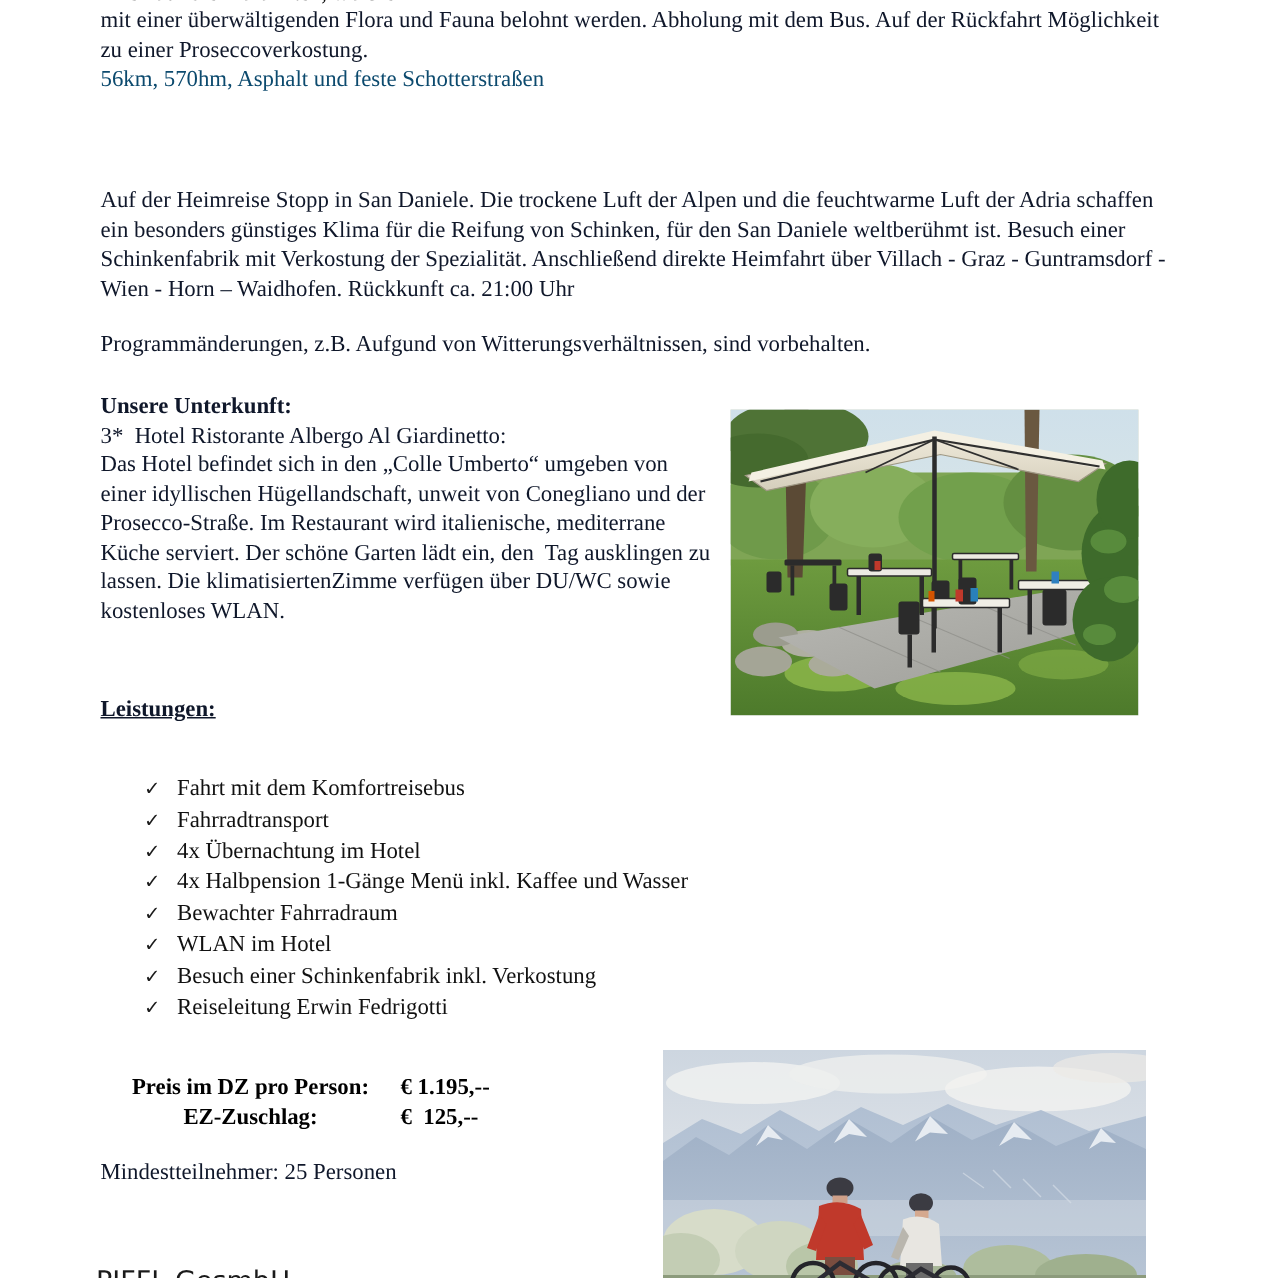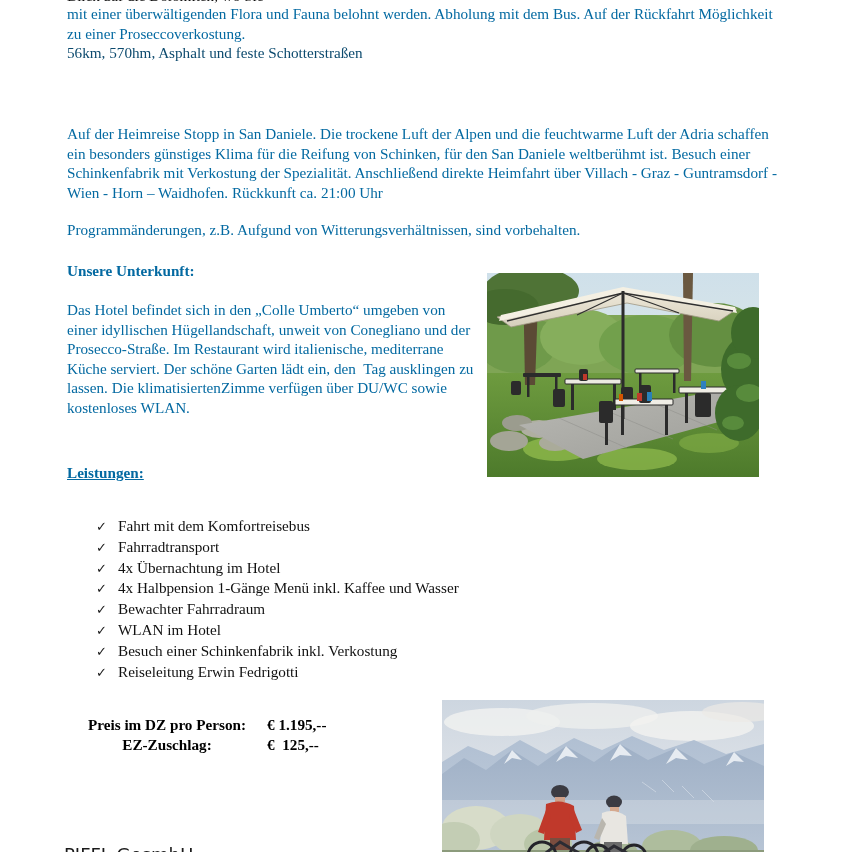--- a/index.html
+++ b/index.html
@@ -22,21 +22,21 @@
     width: 852px;
     height: 852px;
   }
 
   
   .txt {
     position: absolute;
     font-family: "Liberation Serif", "DejaVu Serif", serif;
     font-size: 15.2px;
     line-height: 19.6px;
-    color: #0369a1;
+    color: #0f172a;
     white-space: pre-wrap;
   }
   .green { color: #0c4a6e; }
 
   
   .clip-top {
     position: absolute;
     left: 0;
     top: 0;
     width: 852px;
@@ -199,20 +199,21 @@
 
   <div class="txt" id="p-intro-cont">mit einer überwältigenden Flora und Fauna belohnt werden. Abholung mit dem Bus. Auf der Rückfahrt Möglichkeit zu einer Proseccoverkostung.</div>
 
   <div class="txt green" id="p-route-stats">56km, 570hm, Asphalt und feste Schotterstraßen</div>
 
   <div class="txt" id="p-day5">Auf der Heimreise Stopp in San Daniele. Die trockene Luft der Alpen und die feuchtwarme Luft der Adria schaffen ein besonders günstiges Klima für die Reifung von Schinken, für den San Daniele weltberühmt ist. Besuch einer Schinkenfabrik mit Verkostung der Spezialität. Anschließend direkte Heimfahrt über Villach - Graz - Guntramsdorf - Wien - Horn – Waidhofen. Rückkunft ca. 21:00 Uhr</div>
 
   <div class="txt" id="p-note">Programmänderungen, z.B. Aufgund von Witterungsverhältnissen, sind vorbehalten.</div>
 
   <div class="txt" id="h-unterkunft">Unsere Unterkunft:</div>
+  <div class="txt" id="p-hotel-name">3*  Hotel Ristorante Albergo Al Giardinetto:</div>
   <div class="txt" id="p-hotel-desc">Das Hotel befindet sich in den „Colle Umberto“ umgeben von einer idyllischen Hügellandschaft, unweit von Conegliano und der Prosecco-Straße. Im Restaurant wird italienische, mediterrane Küche serviert. Der schöne Garten lädt ein, den  Tag ausklingen zu lassen. Die klimatisiertenZimme verfügen über DU/WC sowie kostenloses WLAN.</div>
 
   <div class="photo" id="photo-hotel-garden">
     <svg viewBox="0 0 272 204" preserveAspectRatio="none">
       <defs>
         <linearGradient id="skyG" x1="0" y1="0" x2="0" y2="1">
           <stop offset="0%" stop-color="#cfe0ea"></stop>
           <stop offset="100%" stop-color="#e7eee4"></stop>
         </linearGradient>
         <linearGradient id="grassG" x1="0" y1="0" x2="0" y2="1">
@@ -365,20 +366,21 @@
     <div class="price-row">
       <span class="plabel">Preis im DZ pro Person:</span>
       <span class="pval">€ 1.195,--</span>
     </div>
     <div class="price-row">
       <span class="plabel">EZ-Zuschlag:</span>
       <span class="pval">€  125,--</span>
     </div>
   </div>
 
+  <div class="txt" id="p-minpax">Mindestteilnehmer: 25 Personen</div>
 
   <div class="footer">
     <div class="co">PIFFL GesmbH</div>
     <div>Ziegengeiststraße 8</div>
     <div>A-3830 Waidhofen / Thaya</div>
   </div>
 
   <div class="photo" id="photo-cyclists">
     <svg viewBox="0 0 322 160" preserveAspectRatio="none">
       <defs>

